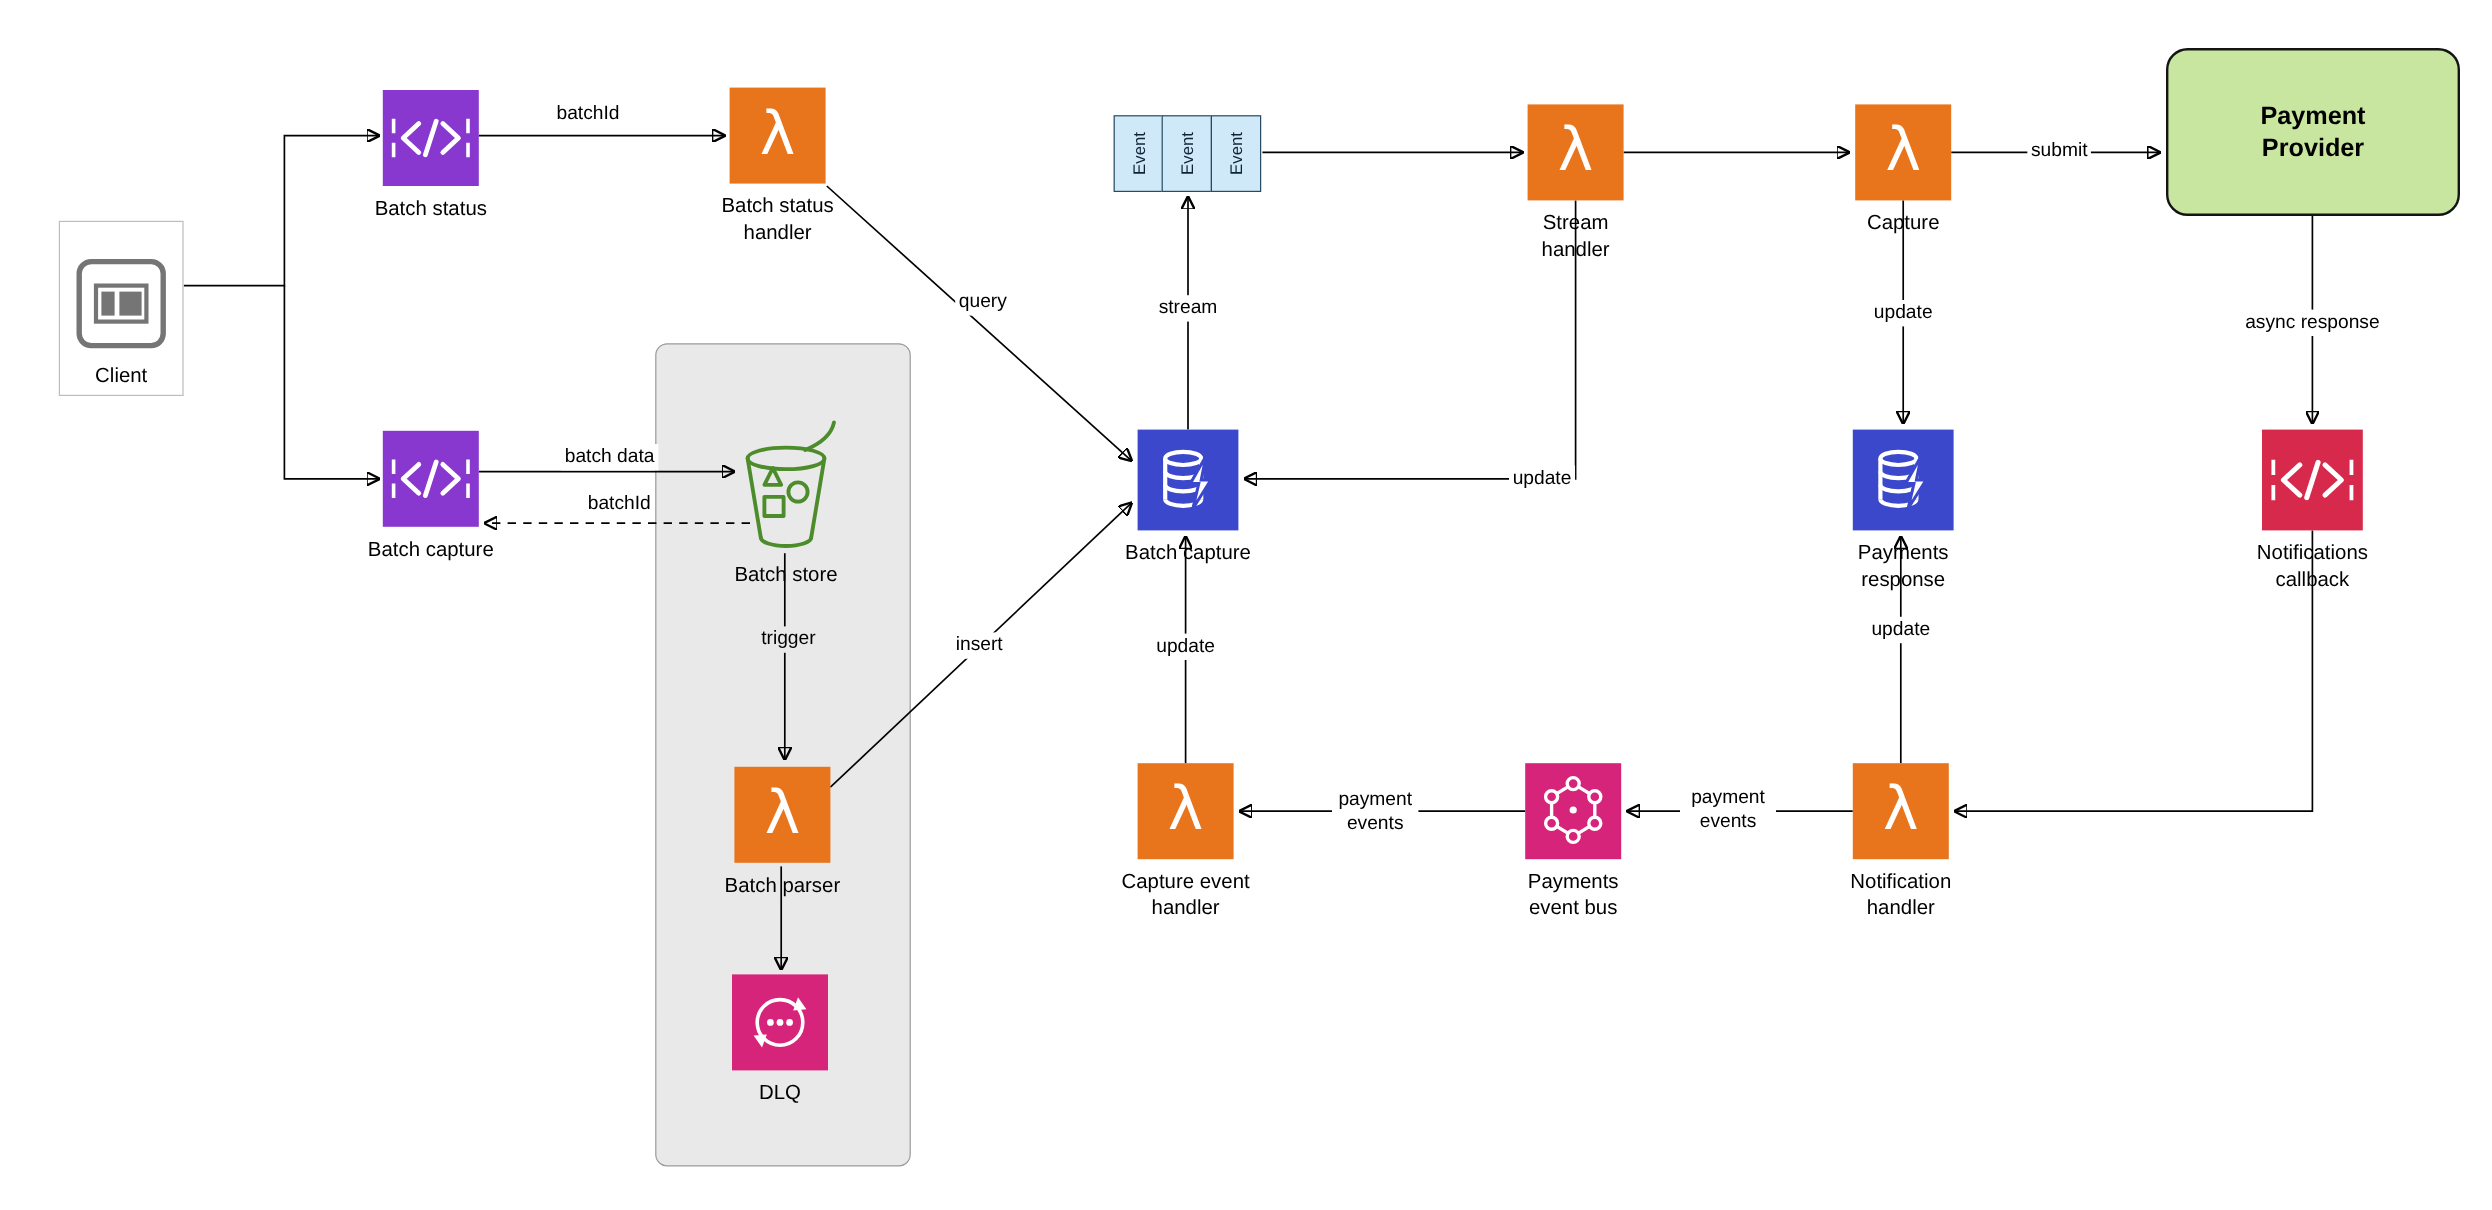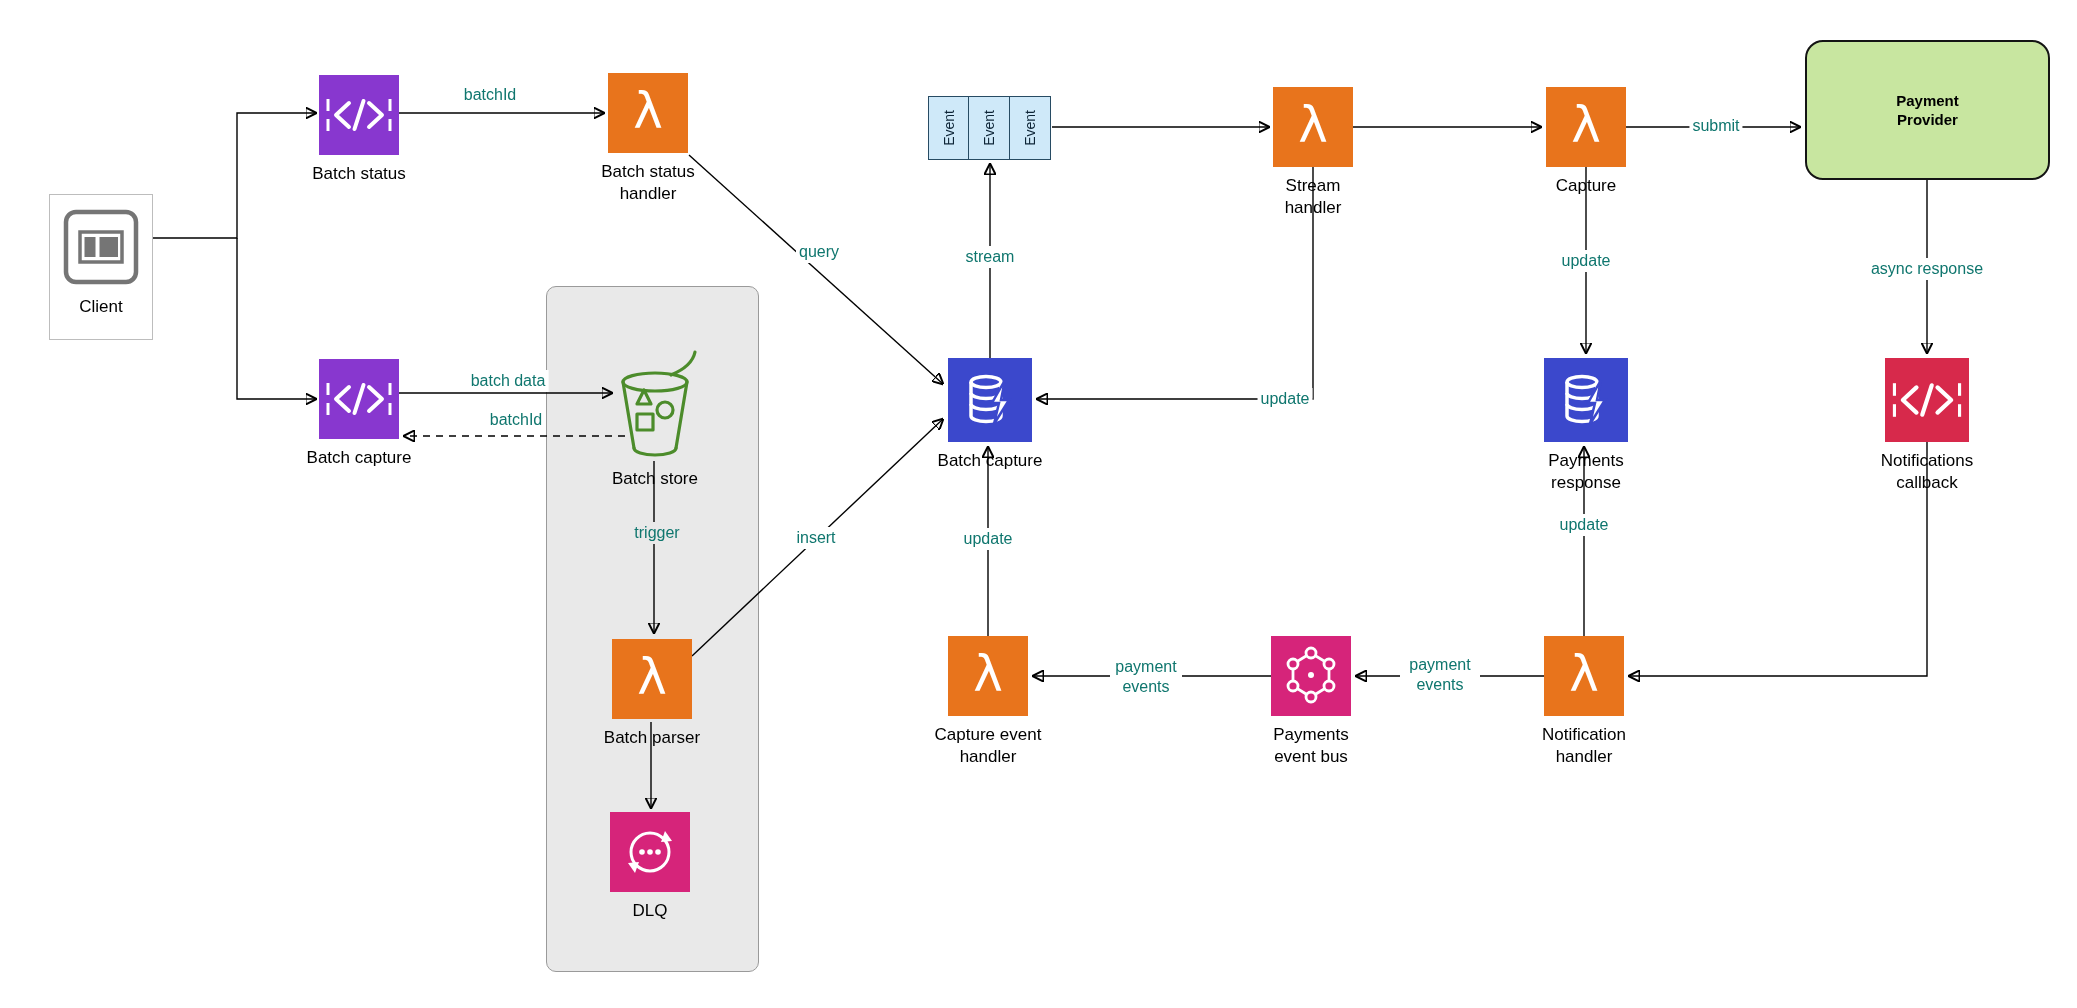--- a/index.html
+++ b/index.html
@@ -22,40 +22,40 @@
     transform:translateY(-54%); text-align:center; color:#fff; font-size:50px;
     font-family:"DejaVu Sans", sans-serif; line-height:1; }
   .icon-apigw { width:80px; height:80px; background:#8837CF; }
   .icon-apigw-red { width:84px; height:84px; background:#D7294B; }
   .icon-dynamo { width:84px; height:84px; background:#3B48CC; }
   .icon-sqs { width:80px; height:80px; background:#D6247A; }
   .icon-evb { width:80px; height:80px; background:#D6247A; }
   .icon-bucket { width:100px; height:112px; }
   .icon-client { width:80px; height:80px; }
 
-  .client-card { position:absolute; left:49px; top:194px; width:104px; height:146px;
+  .client-card { position:absolute; left:49px; top:184px; width:104px; height:146px;
     background:#fff; border:1px solid #bdbdbd; display:flex; flex-direction:column;
-    align-items:center; padding-top:12px; }
+    align-items:center; padding-top:28px; }
   .client-card .label { margin-top:10px; font-size:17px; color:#000; }
 
   .queue { position:absolute; left:928px; top:96px; display:flex; }
   .queue-cell { width:42px; height:64px; background:#CFE9F9; border:1.6px solid #274B63;
     display:flex; align-items:center; justify-content:center; }
   .queue-cell + .queue-cell { margin-left:-1.6px; }
   .queue-cell span { display:block; writing-mode:vertical-rl; transform:rotate(180deg);
     font-size:14px; color:#0d2436; }
 
   .provider { position:absolute; left:1805px; top:40px; width:245px; height:140px;
     background:#C8E6A0; border:2px solid #141414; border-radius:18px;
     display:flex; align-items:center; justify-content:center; }
-  .provider span { font-weight:bold; font-size:15px; color:#000; width:115px;
+  .provider span { font-weight:bold; font-size:21px; color:#000; width:115px;
     text-align:center; line-height:1.3; }
 
   .edge-label { position:absolute; transform:translate(-50%,-50%); font-size:16px;
-    color:#0f766e; background:#fff; padding:1px 3px; text-align:center; line-height:1.25;
+    color:#000000; background:#fff; padding:1px 3px; text-align:center; line-height:1.25;
     white-space:nowrap; }
   .edge-label.wrap { white-space:normal; }
   .edge-label.on-gray { background:#E9E9E9; }
 </style>
 </head>
 <body>
 
 <div class="canvas">
 
   <div class="container-box"></div>

